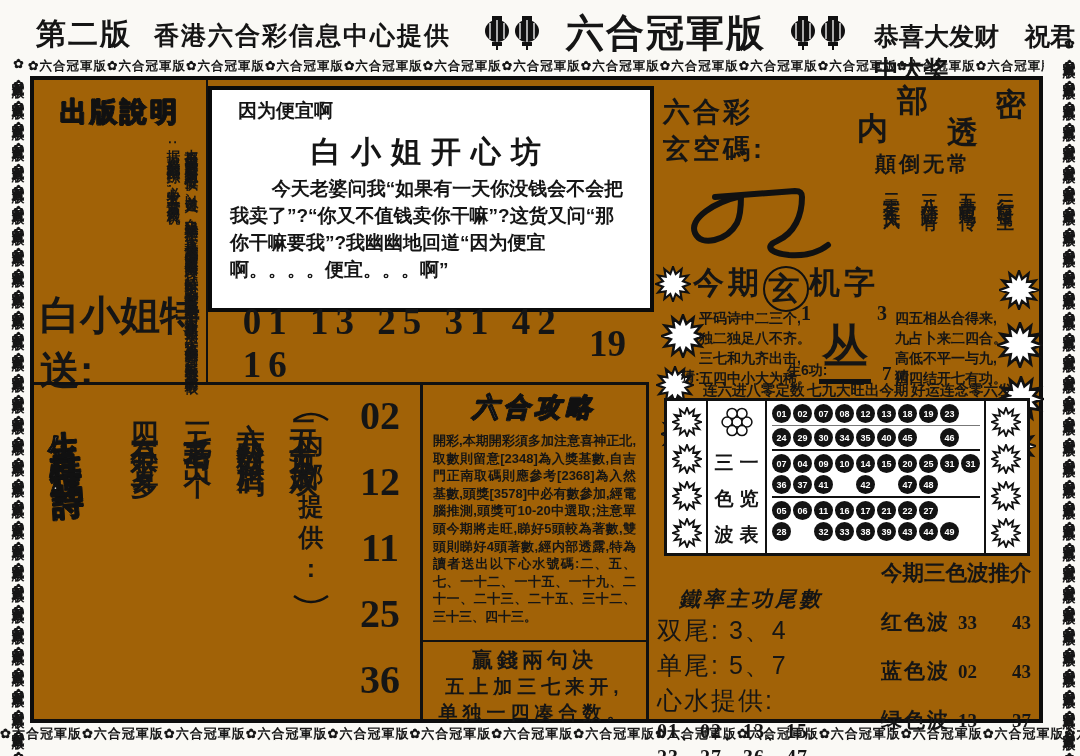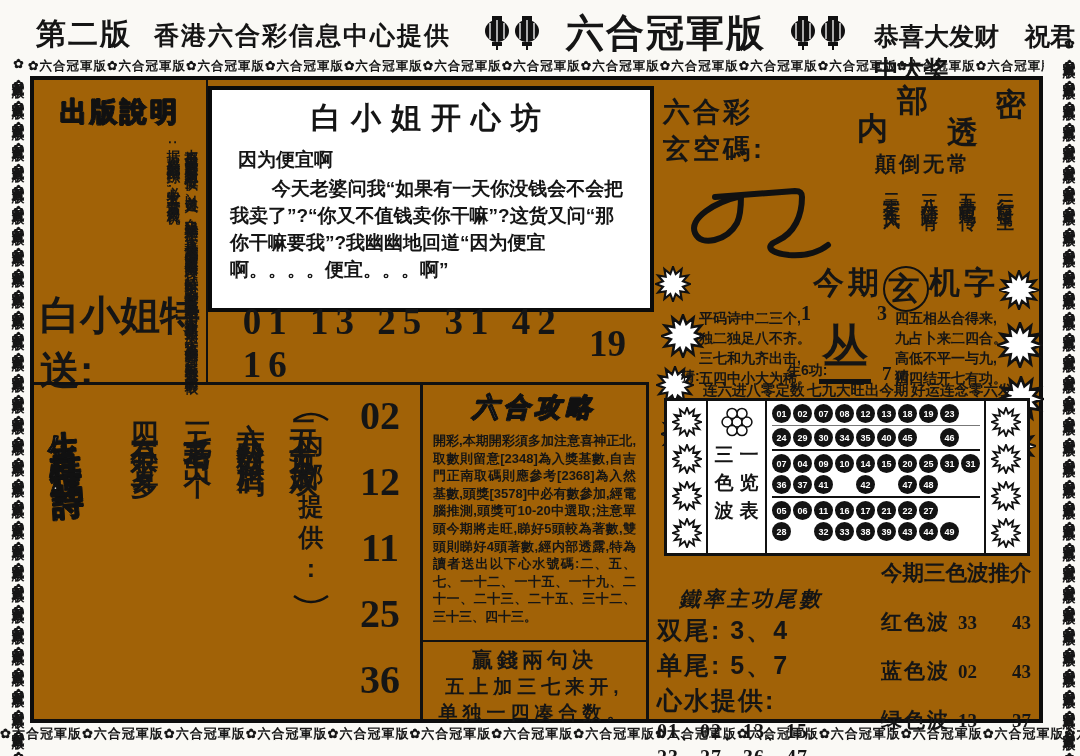--- a/index.html
+++ b/index.html
@@ -73,21 +73,21 @@
   .twoline{font-size:19px;font-weight:800;letter-spacing:5px;line-height:26px;}
   
   #rightcol{left:615px;top:0;width:390px;height:639px;}
   #xk-label{left:14px;top:14px;font-size:27px;font-weight:900;letter-spacing:3px;line-height:37px;}
   #jiu{left:28px;top:100px;width:172px;height:86px;}
   .neibu-ch{position:absolute;font-size:31px;font-weight:800;}
   #diandao{left:226px;top:70px;font-size:21px;font-weight:800;letter-spacing:3px;}
   #xk-poem{left:216px;top:100px;height:158px;writing-mode:vertical-rl;font-size:17px;font-weight:700;}
   #xk-poem .li{margin-left:15px;letter-spacing:5px;}
   
-  #xj-title{left:44px;top:182px;width:306px;text-align:right;font-size:31px;font-weight:900;letter-spacing:4px;}
+  #xj-title{left:44px;top:182px;width:306px;text-align:left;font-size:31px;font-weight:900;letter-spacing:4px;}
   .circ{display:inline-flex;align-items:center;justify-content:center;width:42px;height:42px;
     border:2.5px solid #111;border-radius:50%;vertical-align:-6px;}
   .poem4{font-size:14px;font-weight:700;line-height:20px;}
   #xj-left-poem{left:50px;top:228px;width:120px;}
   #xj-right-poem{left:246px;top:228px;width:118px;}
   #xj-num1{left:152px;top:222px;font-size:20px;font-weight:700;}
   #xj-num3{left:228px;top:222px;font-size:20px;font-weight:700;}
   #xj-big{left:170px;top:236px;font-size:46px;font-weight:900;border-bottom:5px solid #111;padding:0 3px 1px 3px;}
   #xj-sg{left:138px;top:282px;font-size:14px;font-weight:800;}
   #xj-num7{left:233px;top:283px;font-size:19px;font-weight:700;}
@@ -99,32 +99,32 @@
   #xj-g3{left:262px;top:301px;font-size:14.5px;font-weight:800;text-align:right;}
   .burst{display:block;}
   
   #colorbox{left:15px;top:318px;width:360px;height:152px;border:3px solid #111;display:flex;background:#fff;}
   .burstcol{display:flex;flex-direction:column;justify-content:space-around;align-items:center;padding:2px 0;}
   #cb-stars-l{width:40px;border-right:2px solid #111;}
   #cb-stars-r{width:42px;border-left:2px solid #111;}
   .burst.sm{width:30px;height:30px;}
   #cb-label{width:58px;border-right:2px solid #111;display:flex;flex-direction:column;align-items:center;padding-top:3px;}
   #cb-flower{width:40px;height:36px;}
-  .cb-lrow{font-size:19px;font-weight:700;letter-spacing:6px;margin-top:2px;margin-left:6px;}
+  .cb-lrow{font-size:19px;font-weight:700;letter-spacing:6px;margin-top:10px;margin-left:6px;}
   #ball-grid{flex:1;padding:3px 4px 0 5px;}
   .ballrow{display:flex;gap:2px;margin-bottom:2px;}
   .ballrow:nth-child(1){border-bottom:1px solid #777;padding-bottom:2px;}
   .ballrow:nth-child(2),.ballrow:nth-child(4){border-bottom:2px solid #111;padding-bottom:2px;margin-bottom:3px;}
   .ball{width:19px;height:19px;border-radius:50%;background:#131313;color:#fff;font-size:9px;font-weight:700;
     display:inline-flex;align-items:center;justify-content:center;flex:0 0 19px;}
   .ball.gap{background:transparent;color:transparent;}
   
   #tail{left:8px;top:505px;width:218px;}
   #tail-title{font-size:21px;font-weight:700;font-style:italic;letter-spacing:3px;margin-left:22px;}
-  .tail-line{font-size:25px;font-weight:700;line-height:35px;letter-spacing:2px;}
+  .tail-line{font-size:25px;font-weight:400;line-height:35px;letter-spacing:2px;}
   .tail-nums{font-size:20px;font-weight:700;line-height:26px;letter-spacing:1px;}
   #wave{left:232px;top:478px;width:154px;}
   #wave-title{font-size:21.5px;font-weight:900;}
   .wave-row{display:flex;align-items:baseline;margin-top:21px;}
   .wave-label{font-size:21px;font-weight:800;letter-spacing:2px;}
   .wave-n1{font-size:19px;font-weight:700;margin-left:8px;}
   .wave-n2{font-size:19px;font-weight:700;margin-left:auto;margin-right:4px;}
 </style>
 </head>
 <body>
@@ -172,22 +172,22 @@
 <div class="abs bstrip" id="bs-right">✿六合冠軍版✿六合冠軍版✿六合冠軍版✿六合冠軍版✿六合冠軍版✿六合冠軍版✿六合冠軍版✿六合冠軍版✿六合冠軍版✿六合冠軍版✿六合冠軍版✿六合冠軍版✿六合冠軍版✿六合冠軍版✿六合冠軍版✿六合冠軍版✿六合冠軍版✿六合冠軍版✿六合冠軍版✿六合冠軍版✿六合冠軍版✿六合冠軍版✿六合冠軍版✿六合冠軍版✿六合冠軍版✿六合冠軍版✿六合冠軍版✿六合冠軍版✿六合冠軍版✿六合冠軍版✿六合冠軍版✿六合冠軍版✿六合冠軍版✿六合冠軍版✿六合冠軍版✿六合冠軍版✿六合冠軍版✿六合冠軍版✿六合冠軍版✿六合冠軍版✿六合冠軍版✿六合冠軍版✿六合冠軍版✿六合冠軍版</div>
 
 <div class="abs" id="frame">
 
   <div class="abs" id="pubnotes">
     <div class="abs hollow" id="pubnotes-title">出版說明</div>
     <div class="abs" id="pubnotes-body">本报是由香港六合彩信息中心提供。以曾道人、白小姐携手杰作,直接提供准确的信息资料向全国发行,特献给广大热心支持六合彩事业的彩民们,本报即简单又实用,主攻准确头尾分明,是彩民必不可少的傅彩依据:只要您期期跟踪、必中大奖,请君勿失良机!</div>
   </div>
 
   <div class="abs" id="kaixin">
+    <div id="kaixin-line1">因为便宜啊</div>
     <div id="kaixin-title">白小姐开心坊</div>
-    <div id="kaixin-line1">因为便宜啊</div>
     <div id="kaixin-body">今天老婆问我“如果有一天你没钱会不会把我卖了”?“你又不值钱卖你干嘛”?这货又问“那你干嘛要我”?我幽幽地回道“因为便宜啊。。。。便宜。。。啊”</div>
   </div>
 
   <div class="abs" id="tesong">
     <span id="tesong-label">白小姐特送:</span>
     <span id="tesong-nums" class="serif">01 13 25 31 42 16</span>
     <span id="tesong-special" class="serif">19</span>
   </div>
 
   <div class="abs rule" id="hr1"></div>

